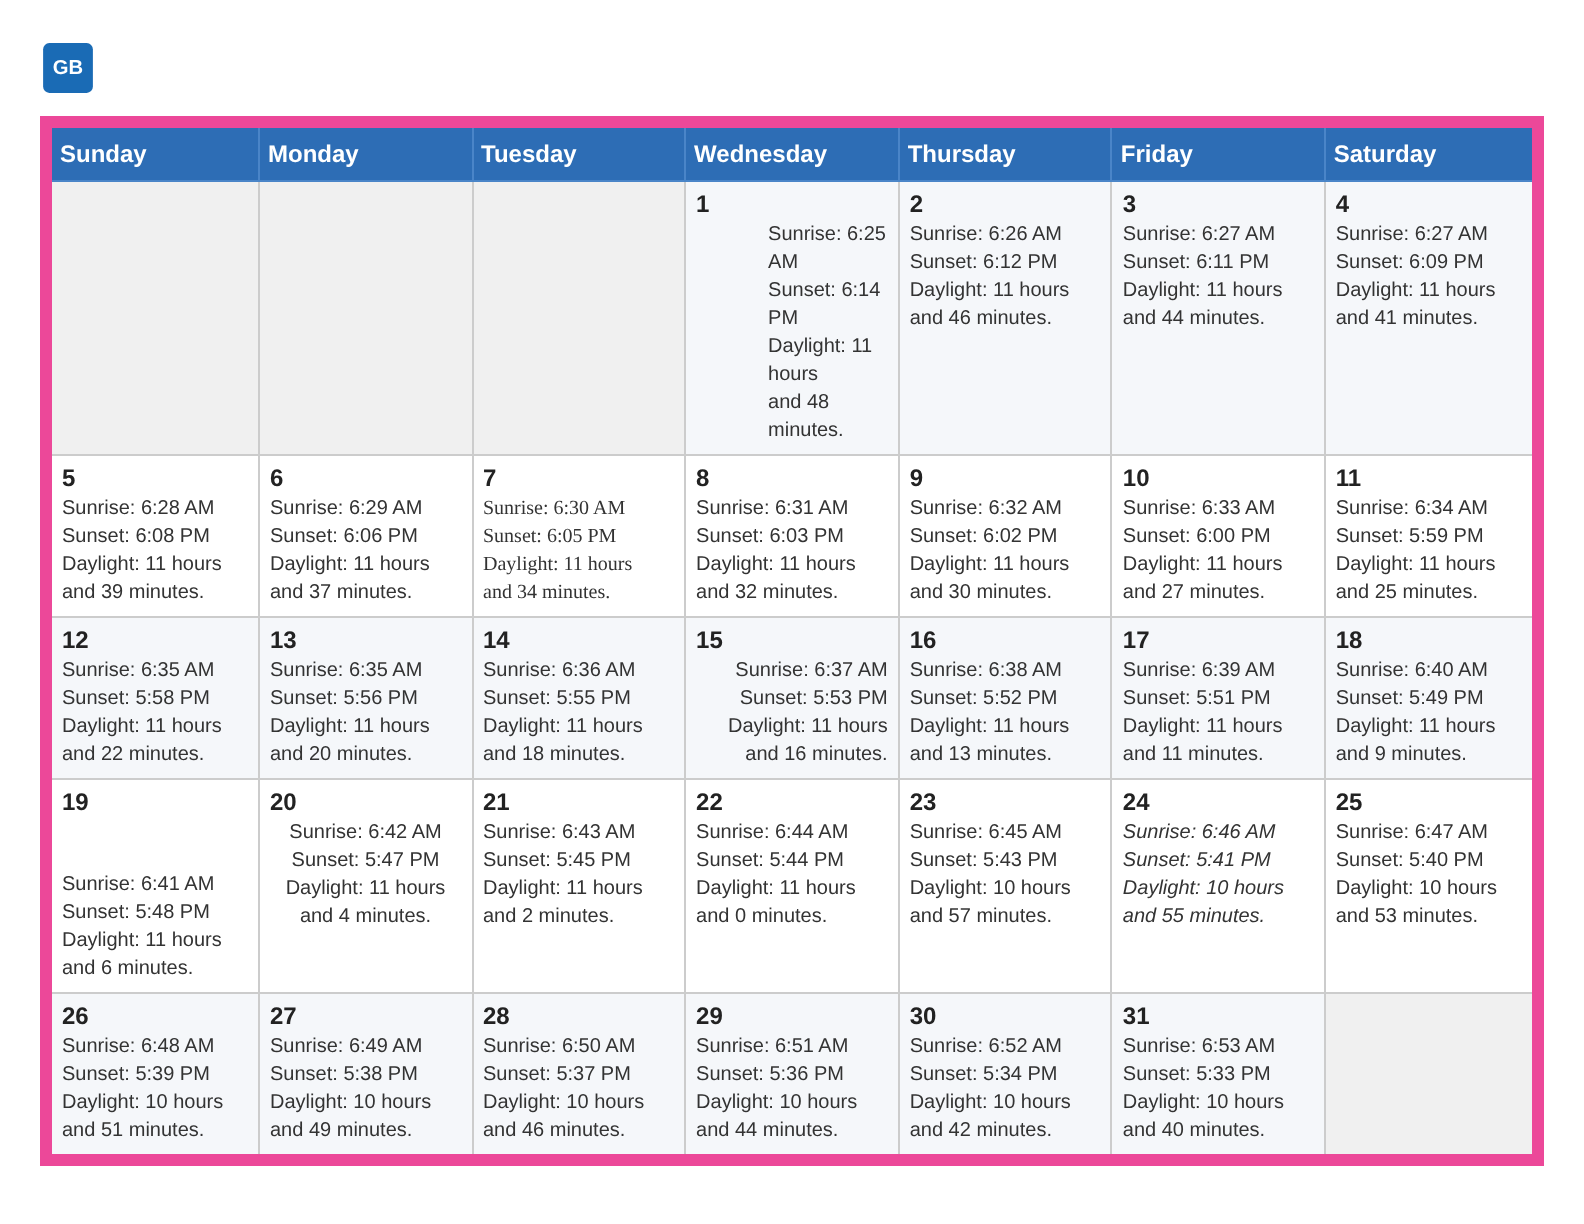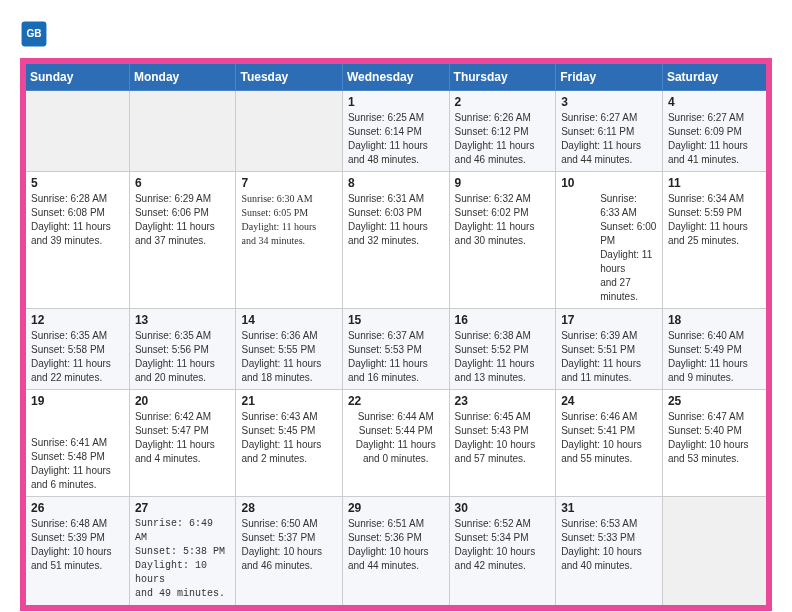--- a/index.html
+++ b/index.html
@@ -124,21 +124,21 @@
       <th>Saturday</th>
     </tr>
   </thead>
   <tbody id="calendar-body">
   <tr>
         <td class="empty-cell"></td>
         <td class="empty-cell"></td>
         <td class="empty-cell"></td>
         <td>
           <span class="day-number">1</span>
-          <div class="day-info" style="white-space: pre-line;">Sunrise: 6:25 AM
+          <div class="day-info" style="white-space: pre-line; margin-left: 36px;">Sunrise: 6:25 AM
 Sunset: 6:14 PM
 Daylight: 11 hours
 and 48 minutes.</div>
         </td>
         <td>
           <span class="day-number">2</span>
           <div class="day-info" style="white-space: pre-line;">Sunrise: 6:26 AM
 Sunset: 6:12 PM
 Daylight: 11 hours
 and 46 minutes.</div>
@@ -189,21 +189,21 @@
         </td>
         <td>
           <span class="day-number">9</span>
           <div class="day-info" style="white-space: pre-line;">Sunrise: 6:32 AM
 Sunset: 6:02 PM
 Daylight: 11 hours
 and 30 minutes.</div>
         </td>
         <td>
           <span class="day-number">10</span>
-          <div class="day-info" style="white-space: pre-line; margin-left: 39px;">Sunrise: 6:33 AM
+          <div class="day-info" style="white-space: pre-line;">Sunrise: 6:33 AM
 Sunset: 6:00 PM
 Daylight: 11 hours
 and 27 minutes.</div>
         </td>
         <td>
           <span class="day-number">11</span>
           <div class="day-info" style="white-space: pre-line;">Sunrise: 6:34 AM
 Sunset: 5:59 PM
 Daylight: 11 hours
 and 25 minutes.</div>
@@ -226,21 +226,21 @@
         </td>
         <td>
           <span class="day-number">14</span>
           <div class="day-info" style="white-space: pre-line;">Sunrise: 6:36 AM
 Sunset: 5:55 PM
 Daylight: 11 hours
 and 18 minutes.</div>
         </td>
         <td>
           <span class="day-number">15</span>
-          <div class="day-info" style="white-space: pre-line;">Sunrise: 6:37 AM
+          <div class="day-info" style="white-space: pre-line; text-align: right;">Sunrise: 6:37 AM
 Sunset: 5:53 PM
 Daylight: 11 hours
 and 16 minutes.</div>
         </td>
         <td>
           <span class="day-number">16</span>
           <div class="day-info" style="white-space: pre-line;">Sunrise: 6:38 AM
 Sunset: 5:52 PM
 Daylight: 11 hours
 and 13 minutes.</div>
@@ -263,49 +263,49 @@
       <tr>
         <td>
           <span class="day-number">19</span>
           <div class="day-info" style="white-space: pre-line; margin-top: 28px;">Sunrise: 6:41 AM
 Sunset: 5:48 PM
 Daylight: 11 hours
 and 6 minutes.</div>
         </td>
         <td>
           <span class="day-number">20</span>
-          <div class="day-info" style="white-space: pre-line;">Sunrise: 6:42 AM
+          <div class="day-info" style="white-space: pre-line; text-align: center;">Sunrise: 6:42 AM
 Sunset: 5:47 PM
 Daylight: 11 hours
 and 4 minutes.</div>
         </td>
         <td>
           <span class="day-number">21</span>
           <div class="day-info" style="white-space: pre-line;">Sunrise: 6:43 AM
 Sunset: 5:45 PM
 Daylight: 11 hours
 and 2 minutes.</div>
         </td>
         <td>
           <span class="day-number">22</span>
-          <div class="day-info" style="white-space: pre-line; text-align: center;">Sunrise: 6:44 AM
+          <div class="day-info" style="white-space: pre-line;">Sunrise: 6:44 AM
 Sunset: 5:44 PM
 Daylight: 11 hours
 and 0 minutes.</div>
         </td>
         <td>
           <span class="day-number">23</span>
           <div class="day-info" style="white-space: pre-line;">Sunrise: 6:45 AM
 Sunset: 5:43 PM
 Daylight: 10 hours
 and 57 minutes.</div>
         </td>
         <td>
           <span class="day-number">24</span>
-          <div class="day-info" style="white-space: pre-line;">Sunrise: 6:46 AM
+          <div class="day-info" style="white-space: pre-line; font-style: italic;">Sunrise: 6:46 AM
 Sunset: 5:41 PM
 Daylight: 10 hours
 and 55 minutes.</div>
         </td>
         <td>
           <span class="day-number">25</span>
           <div class="day-info" style="white-space: pre-line;">Sunrise: 6:47 AM
 Sunset: 5:40 PM
 Daylight: 10 hours
 and 53 minutes.</div>
@@ -314,21 +314,21 @@
       <tr>
         <td>
           <span class="day-number">26</span>
           <div class="day-info" style="white-space: pre-line;">Sunrise: 6:48 AM
 Sunset: 5:39 PM
 Daylight: 10 hours
 and 51 minutes.</div>
         </td>
         <td>
           <span class="day-number">27</span>
-          <div class="day-info" style="white-space: pre-line; font-family: Liberation Mono, monospace;">Sunrise: 6:49 AM
+          <div class="day-info" style="white-space: pre-line;">Sunrise: 6:49 AM
 Sunset: 5:38 PM
 Daylight: 10 hours
 and 49 minutes.</div>
         </td>
         <td>
           <span class="day-number">28</span>
           <div class="day-info" style="white-space: pre-line;">Sunrise: 6:50 AM
 Sunset: 5:37 PM
 Daylight: 10 hours
 and 46 minutes.</div>

